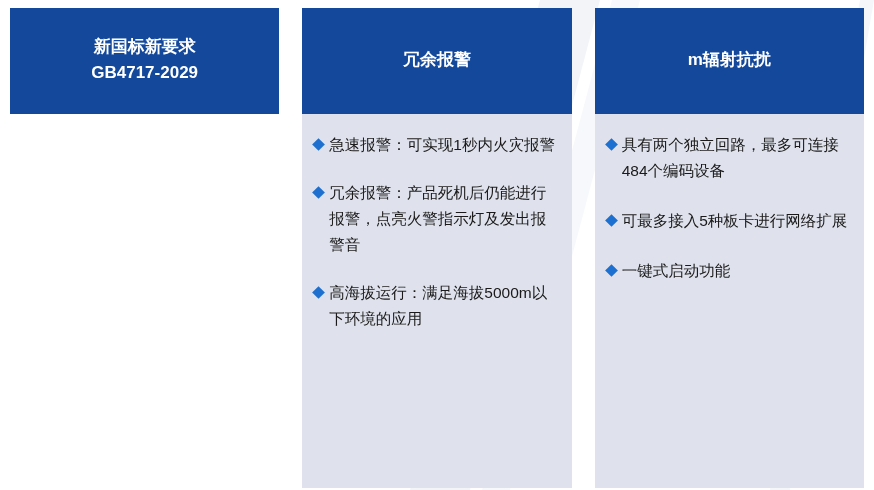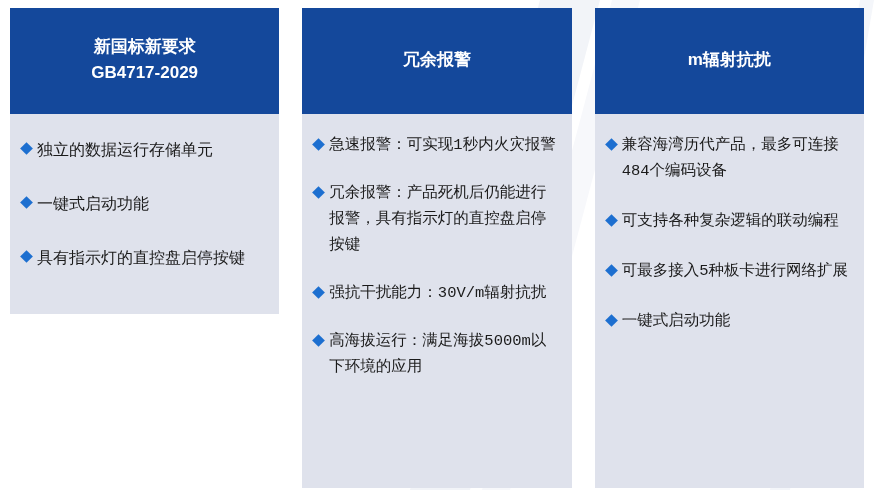--- a/index.html
+++ b/index.html
@@ -64,21 +64,21 @@
   .col-header .line {
     display: block;
     white-space: nowrap;
   }
   .col-body {
     background: #dfe2ec;
     padding: 18px 12px 16px 12px;
     box-sizing: border-box;
     flex: 1 1 auto;
   }
-  .col-body.tall { min-height: 374px; font-family: Liberation Mono, monospace; }
+  .col-body.tall { min-height: 374px; }
   .bullet-item {
     display: flex;
     align-items: flex-start;
     margin-bottom: 22px;
     color: #1a1a1a;
     font-size: 15.5px;
     line-height: 26px;
   }
   .bullet-item:last-child { margin-bottom: 12px; }
   .diamond-icon {
@@ -109,72 +109,50 @@
     <polygon points="860,0 874,0 790,490 770,490" fill="#f4f6fa"></polygon>
   </svg>
 
   <div class="columns">
 
     <div class="column col1">
       <div class="col-header">
         <span class="line">新国标新要求</span>
         <span class="line">GB4717-2029</span>
       </div>
-      <div class="col-body">
-        <div class="bullet-item">
-          <span class="diamond-icon"></span>
-          <span class="bullet-text">独立的数据运行存储单元</span>
-        </div>
-        <div class="bullet-item">
-          <span class="diamond-icon"></span>
-          <span class="bullet-text">一键式启动功能</span>
-        </div>
-        <div class="bullet-item">
-          <span class="diamond-icon"></span>
-          <span class="bullet-text">具有指示灯的直控盘启停按键</span>
-        </div>
-      </div>
     </div>
 
     <div class="column col2">
       <div class="col-header">
         <span class="line">冗余报警</span>
       </div>
       <div class="col-body tall">
         <div class="bullet-item">
           <span class="diamond-icon"></span>
           <span class="bullet-text">急速报警：可实现1秒内火灾报警</span>
         </div>
         <div class="bullet-item">
           <span class="diamond-icon"></span>
-          <span class="bullet-text">冗余报警：产品死机后仍能进行报警，具有指示灯的直控盘启停按键</span>
-        </div>
-        <div class="bullet-item">
-          <span class="diamond-icon"></span>
-          <span class="bullet-text">强抗干扰能力：30V/m辐射抗扰</span>
+          <span class="bullet-text">冗余报警：产品死机后仍能进行报警，点亮火警指示灯及发出报警音</span>
         </div>
         <div class="bullet-item">
           <span class="diamond-icon"></span>
           <span class="bullet-text">高海拔运行：满足海拔5000m以下环境的应用</span>
         </div>
       </div>
     </div>
 
     <div class="column col3">
       <div class="col-header">
         <span class="line">m辐射抗扰</span>
       </div>
       <div class="col-body tall">
         <div class="bullet-item">
           <span class="diamond-icon"></span>
-          <span class="bullet-text">兼容海湾历代产品，最多可连接484个编码设备</span>
-        </div>
-        <div class="bullet-item">
-          <span class="diamond-icon"></span>
-          <span class="bullet-text">可支持各种复杂逻辑的联动编程</span>
+          <span class="bullet-text">具有两个独立回路，最多可连接484个编码设备</span>
         </div>
         <div class="bullet-item">
           <span class="diamond-icon"></span>
           <span class="bullet-text">可最多接入5种板卡进行网络扩展</span>
         </div>
         <div class="bullet-item">
           <span class="diamond-icon"></span>
           <span class="bullet-text">一键式启动功能</span>
         </div>
       </div>

